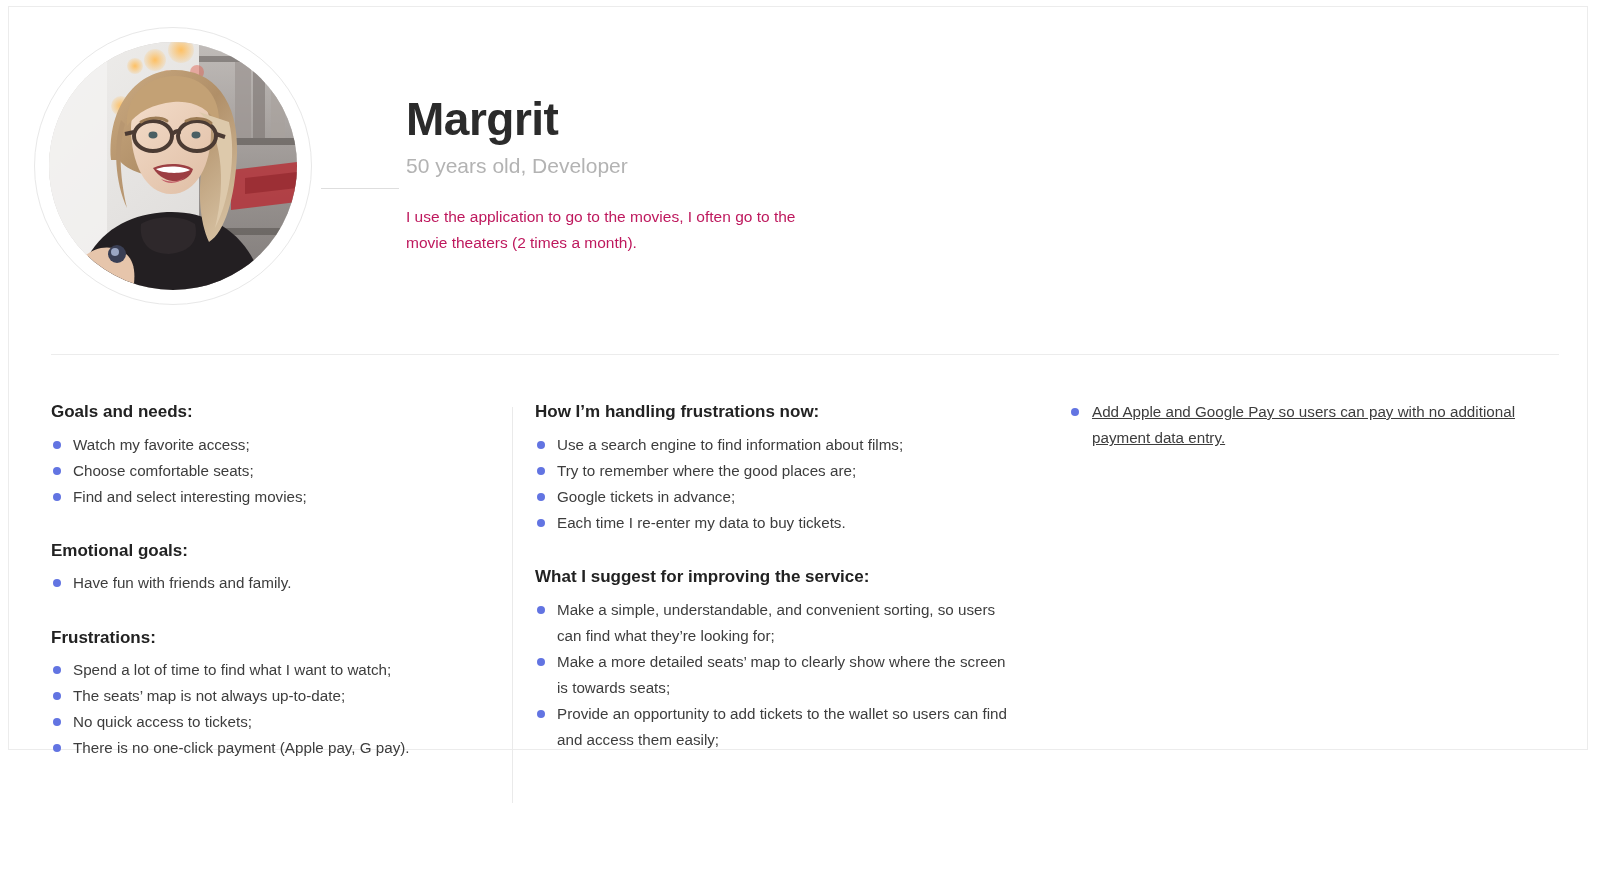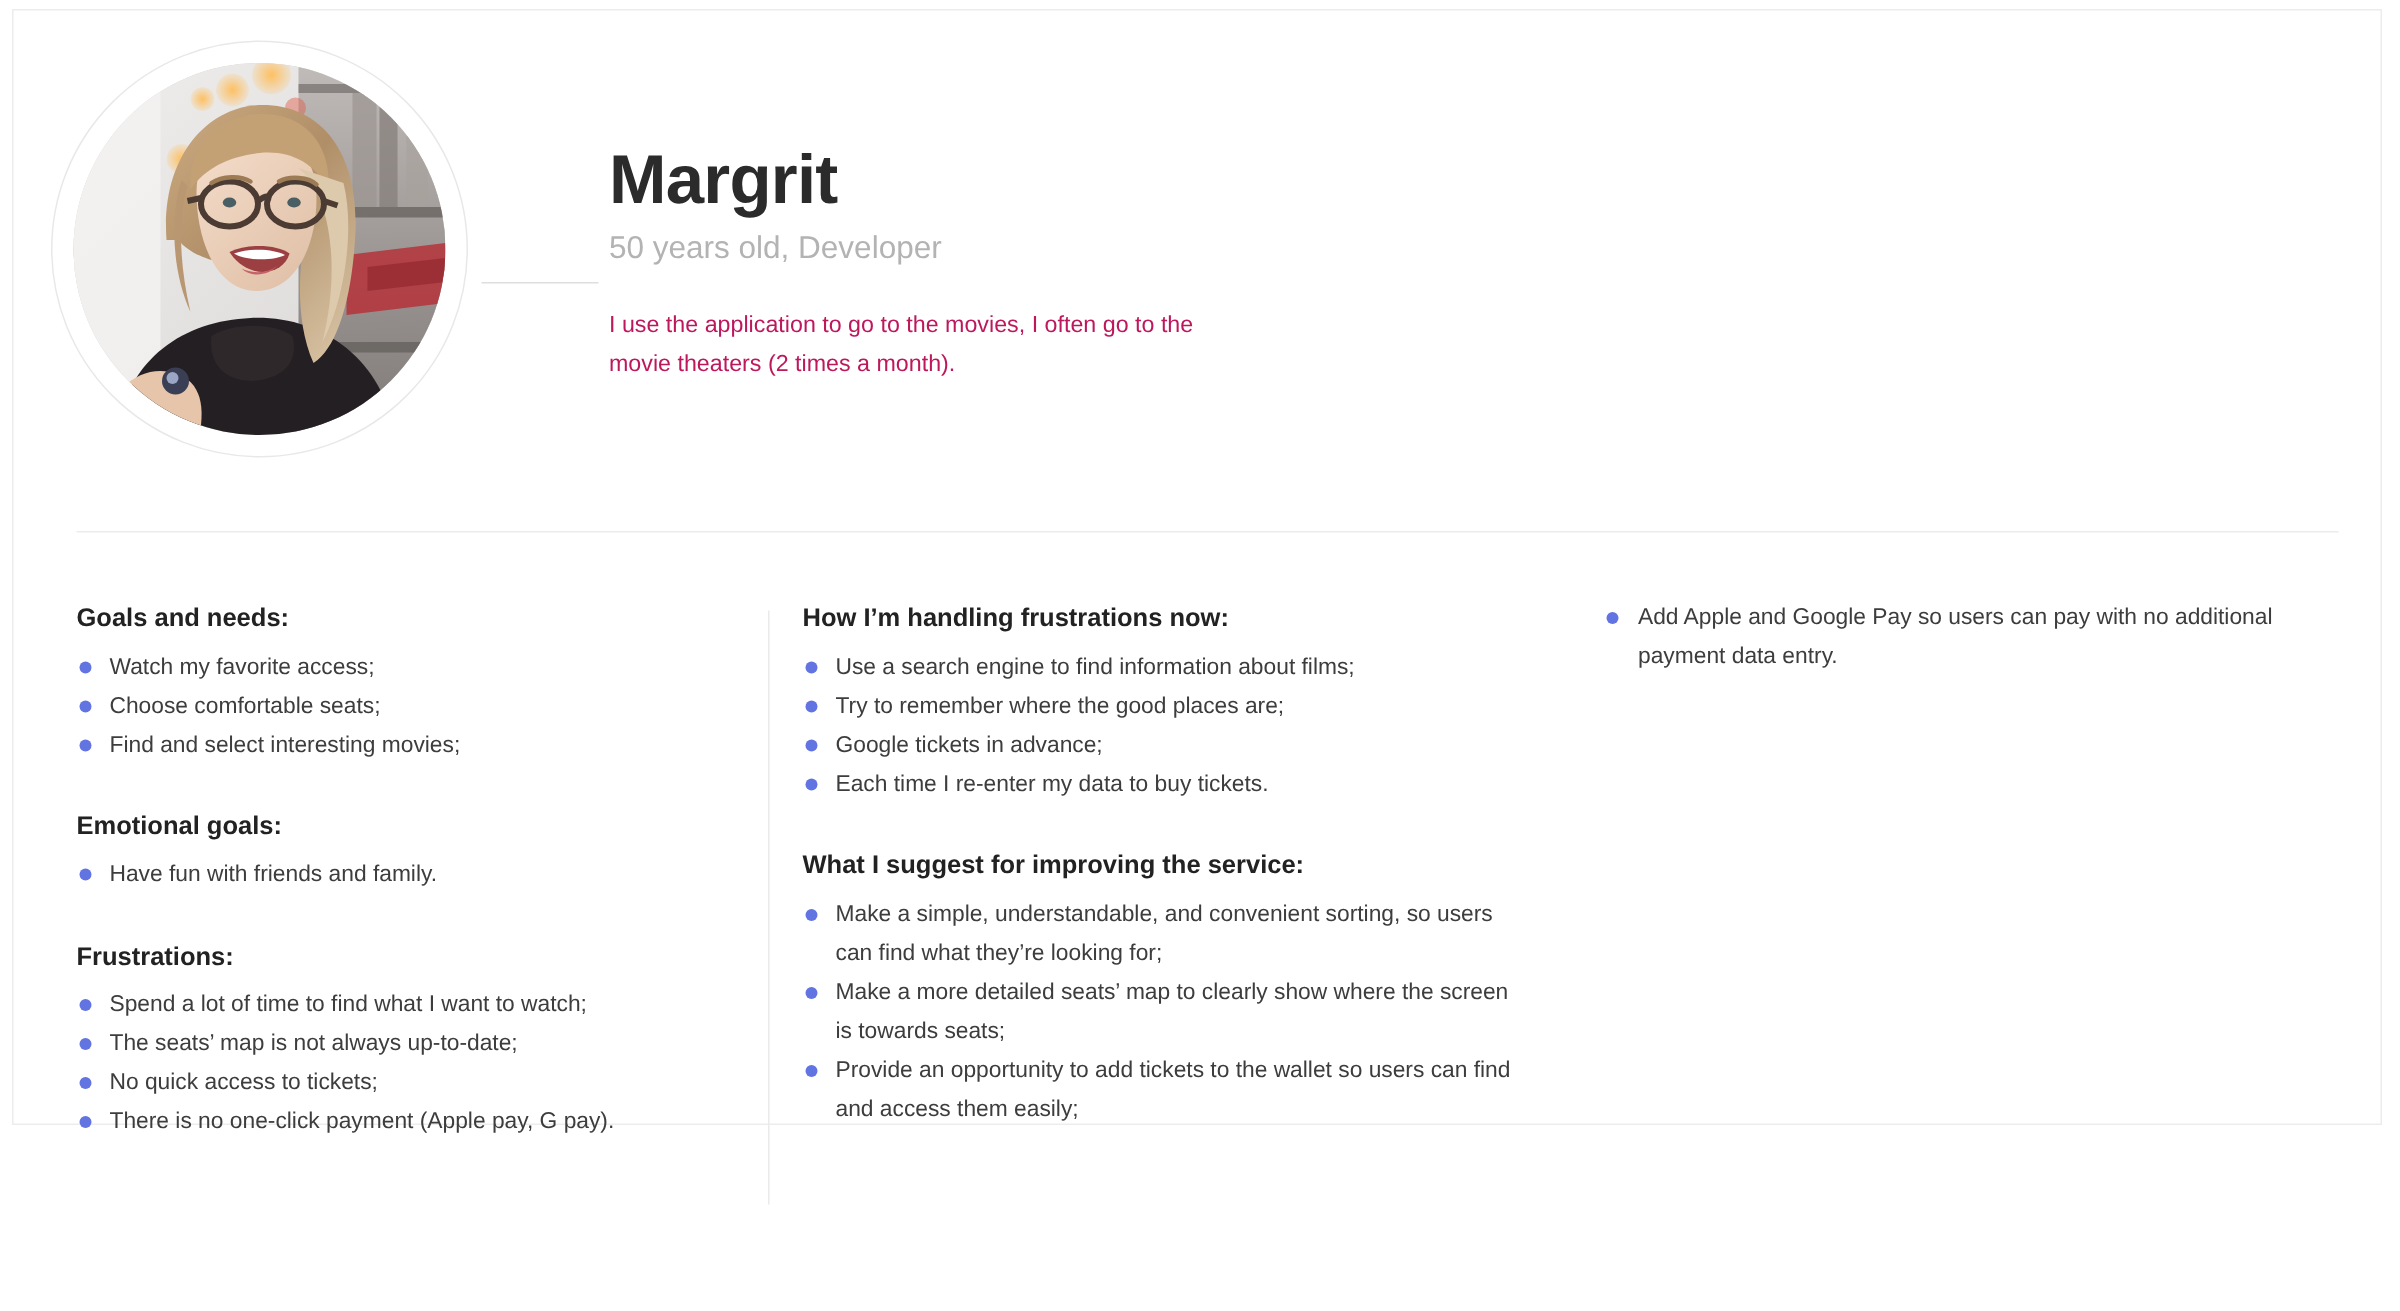--- a/index.html
+++ b/index.html
@@ -162,21 +162,21 @@
   ul.bullets li::before {
     content: "";
     position: absolute;
     left: 2px;
     top: 9px;
     width: 8px;
     height: 8px;
     border-radius: 50%;
     background: #6274e2;
   }
-  .col-3 ul.bullets li { padding-left: 23px; }
+  .col-3 ul.bullets li { padding-left: 23px; text-decoration: underline; }
 </style>
 </head>
 <body>
 
 <div class="page-card">
 
   <div class="persona-header">
 
     <div class="avatar-wrap">
       <div class="avatar-ring"></div>

